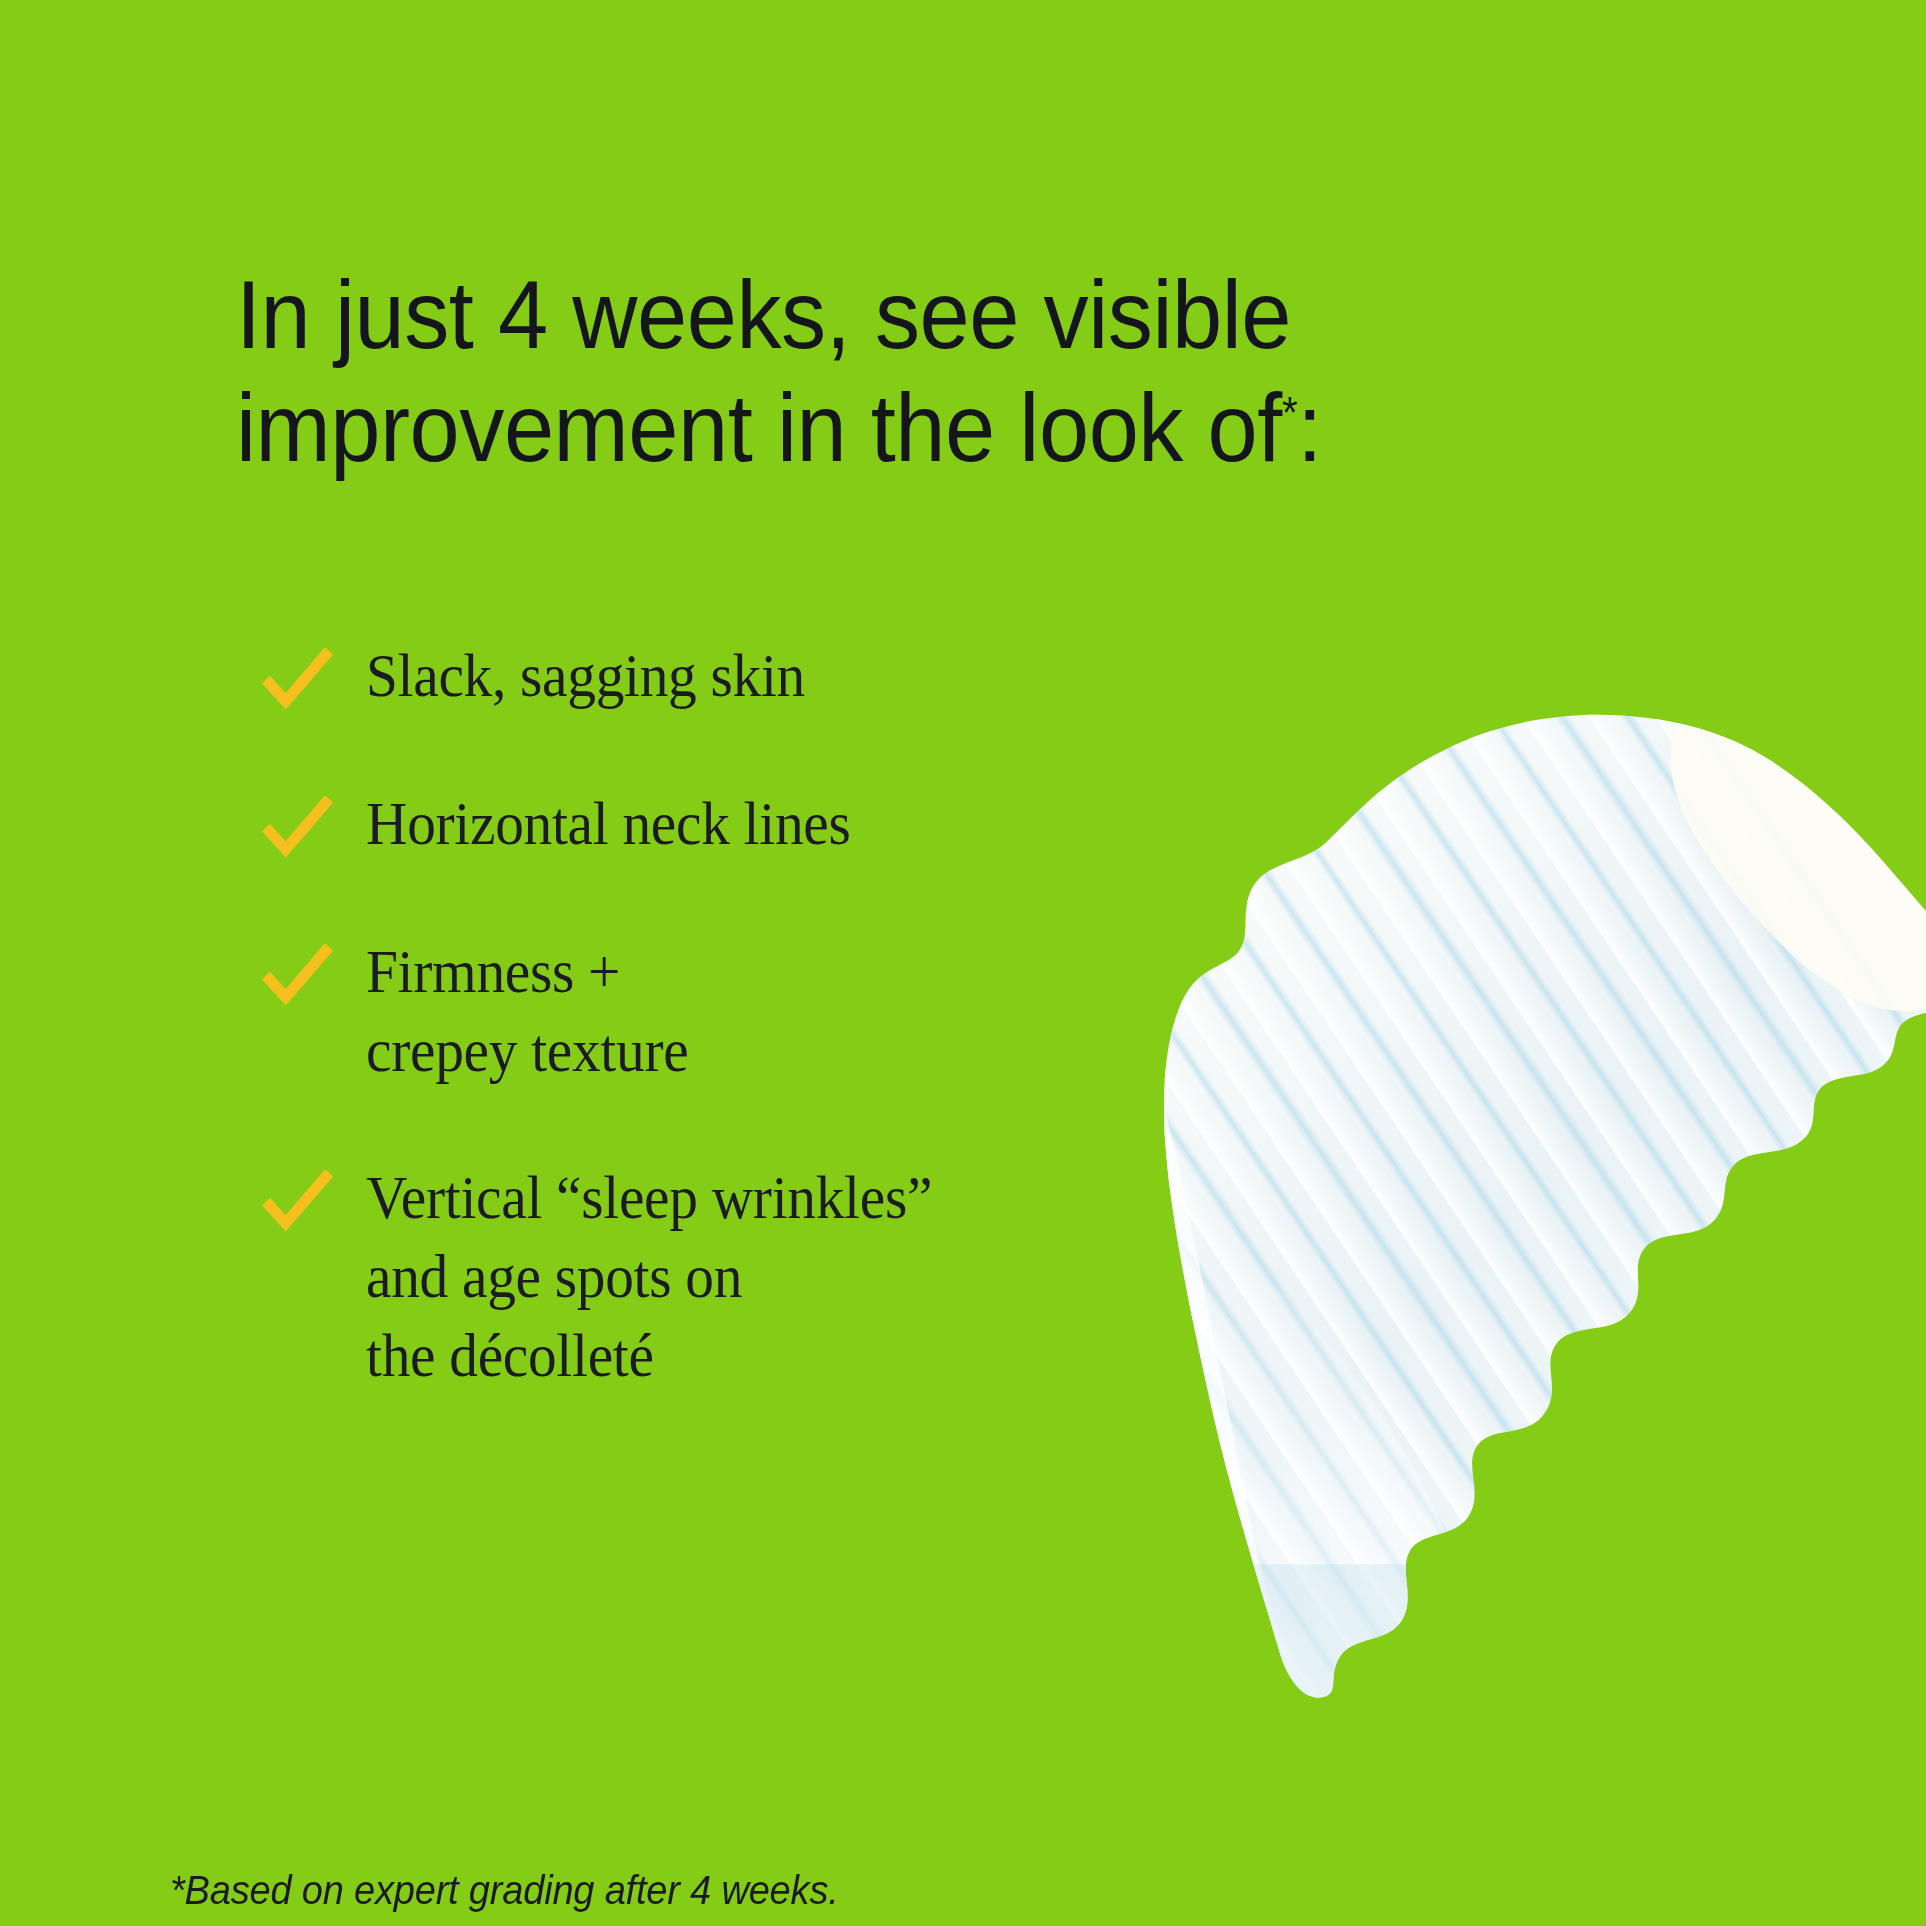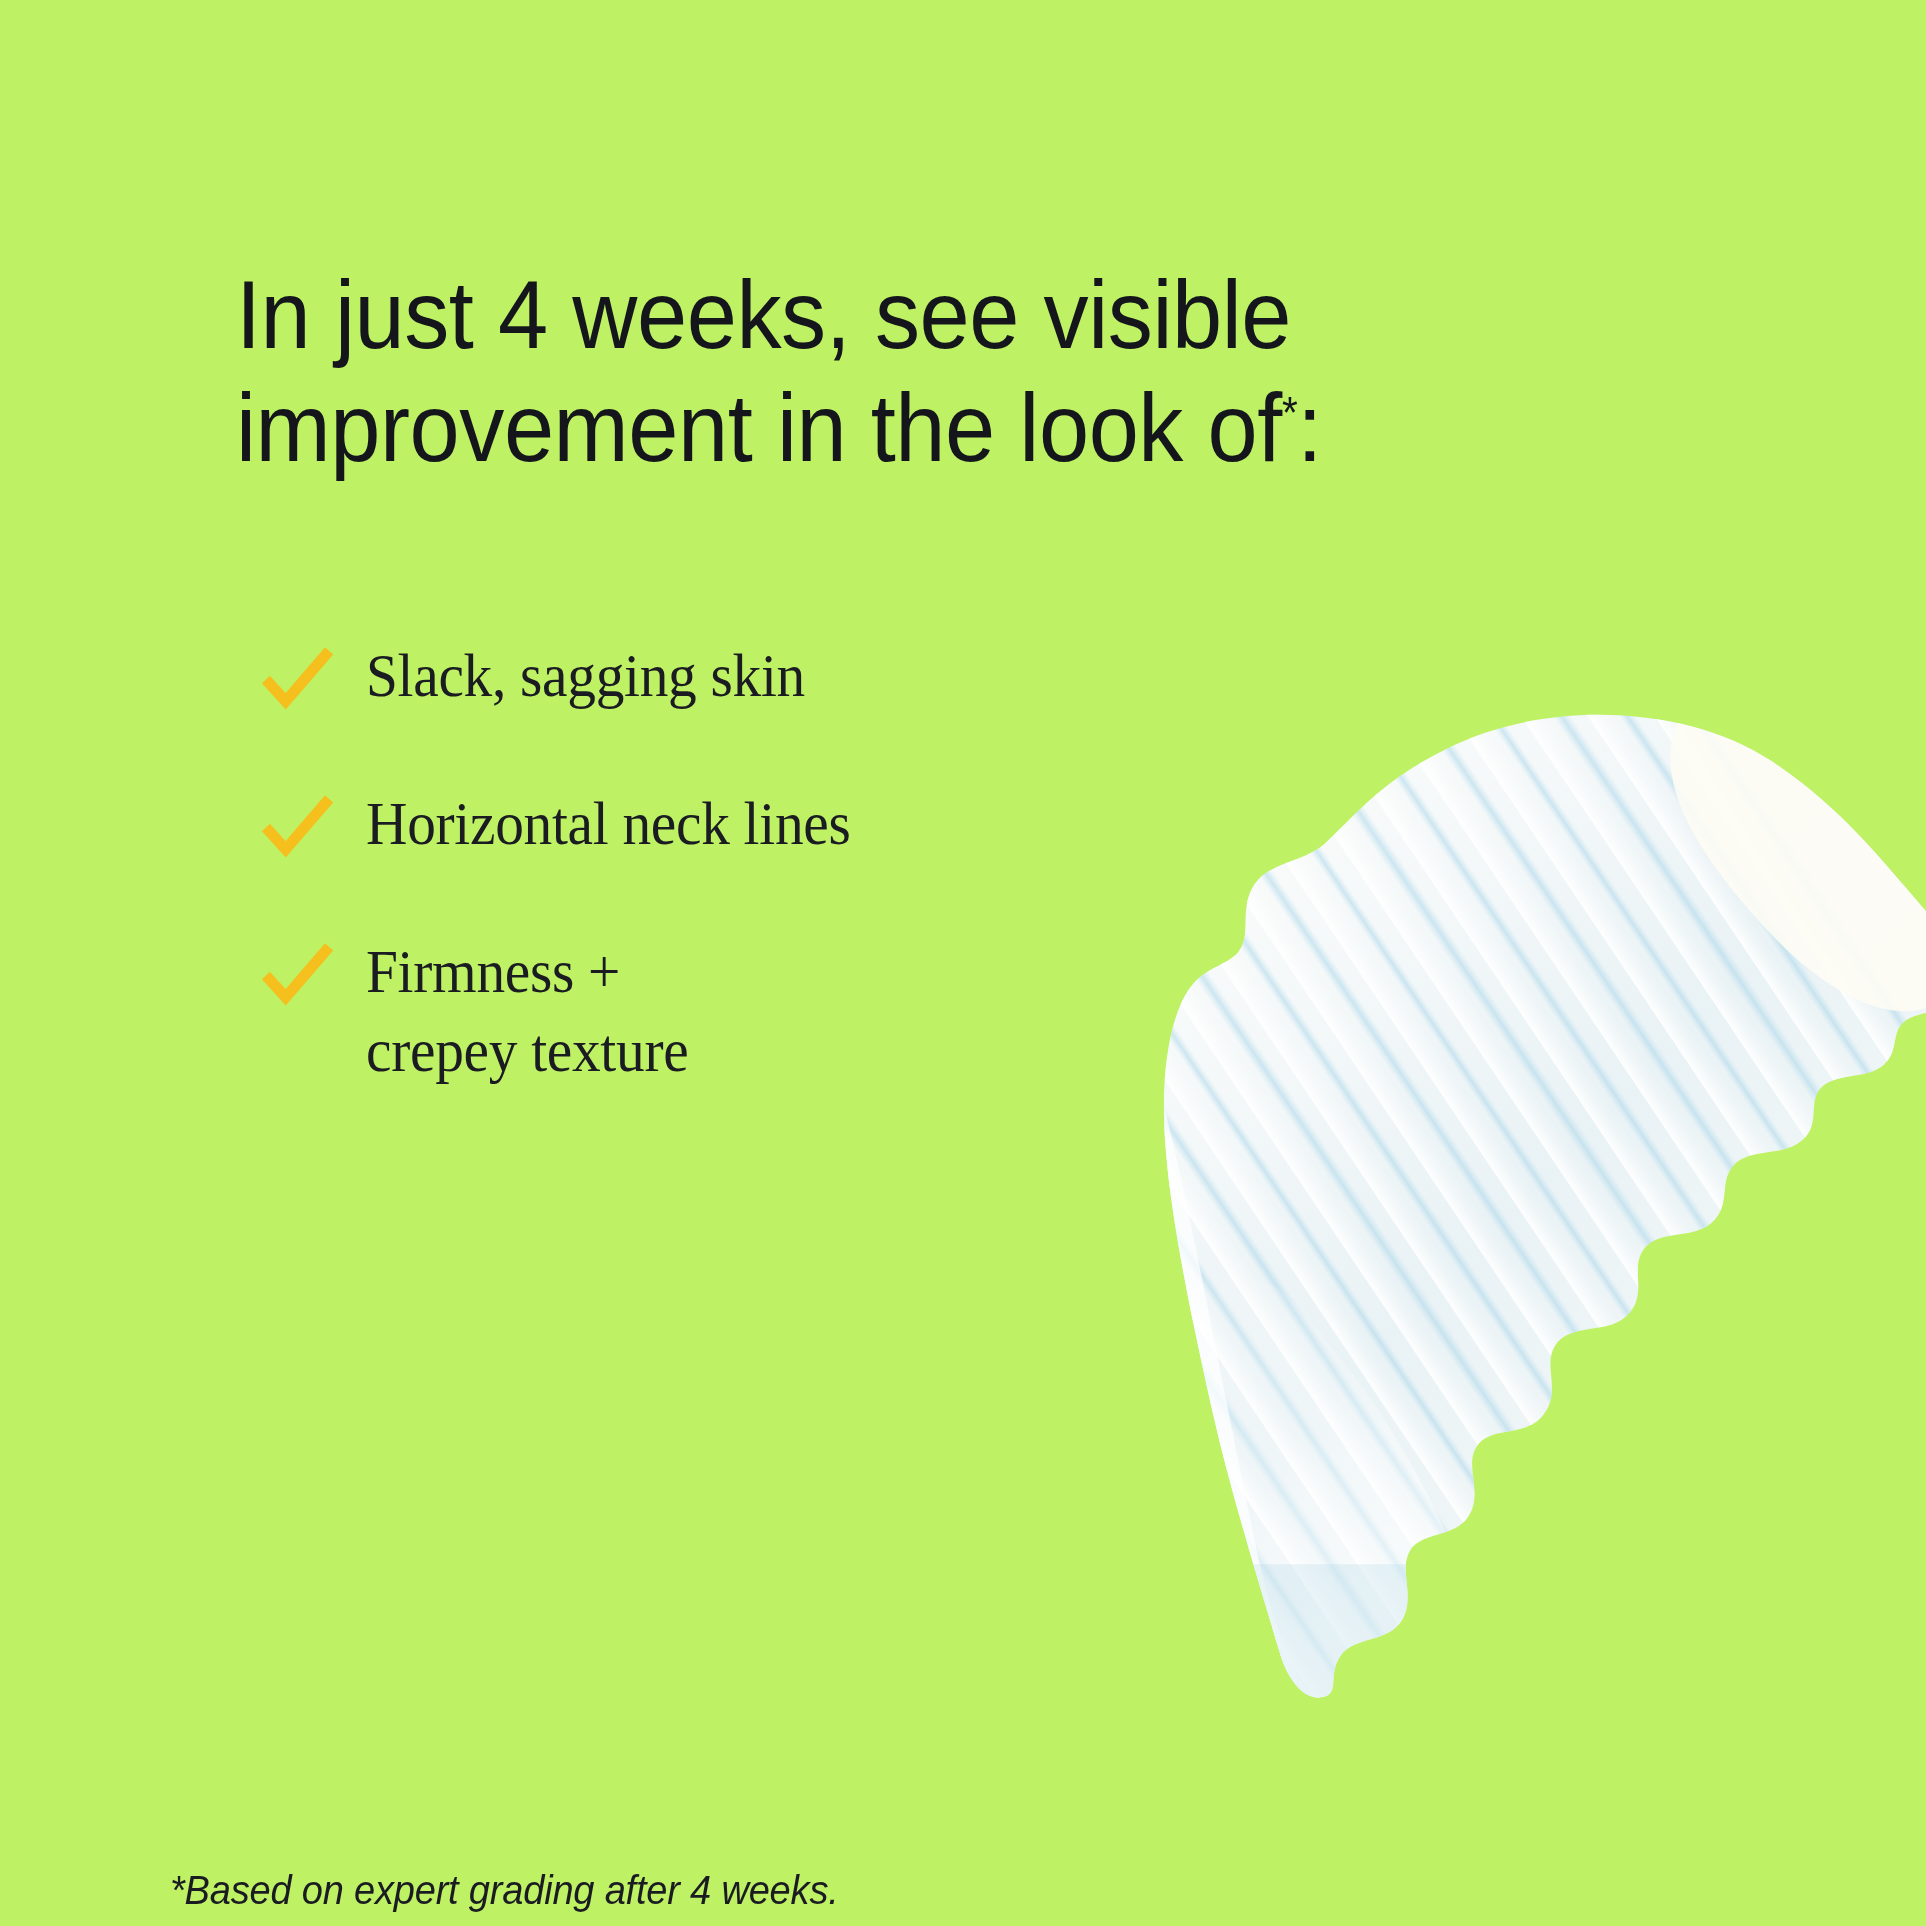--- a/index.html
+++ b/index.html
@@ -10,21 +10,21 @@
     width: 1927px;
     height: 1927px;
     overflow: hidden;
     font-family: "Liberation Sans", sans-serif;
   }
 
   #poster {
     position: relative;
     width: 1927px;
     height: 1927px;
-    background: #bef264;
+    background: #84cc16;
     overflow: hidden;
   }
 
   
   #swatch-layer {
     position: absolute;
     left: 1129px;
     top: 693px;
     width: 851px;
     height: 1010px;
@@ -269,19 +269,29 @@
     <li class="check-row">
       <span class="check-icon">
         <svg viewBox="0 0 78 78" aria-hidden="true">
           <path d="M 7 40 L 27 62 L 71 11" fill="none" stroke="#f5c01e" stroke-width="11" stroke-linecap="butt" stroke-linejoin="miter"></path>
         </svg>
       </span>
       <span class="check-text">Firmness +
 crepey texture</span>
     </li>
 
+    <li class="check-row">
+      <span class="check-icon">
+        <svg viewBox="0 0 78 78" aria-hidden="true">
+          <path d="M 7 40 L 27 62 L 71 11" fill="none" stroke="#f5c01e" stroke-width="11" stroke-linecap="butt" stroke-linejoin="miter"></path>
+        </svg>
+      </span>
+      <span class="check-text">Vertical “sleep wrinkles”
+and age spots on
+the décolleté</span>
+    </li>
 
   </ul>
 
   <p id="footnote">*Based on expert grading after 4 weeks.</p>
 
 </div>
 
 
 </body></html>

